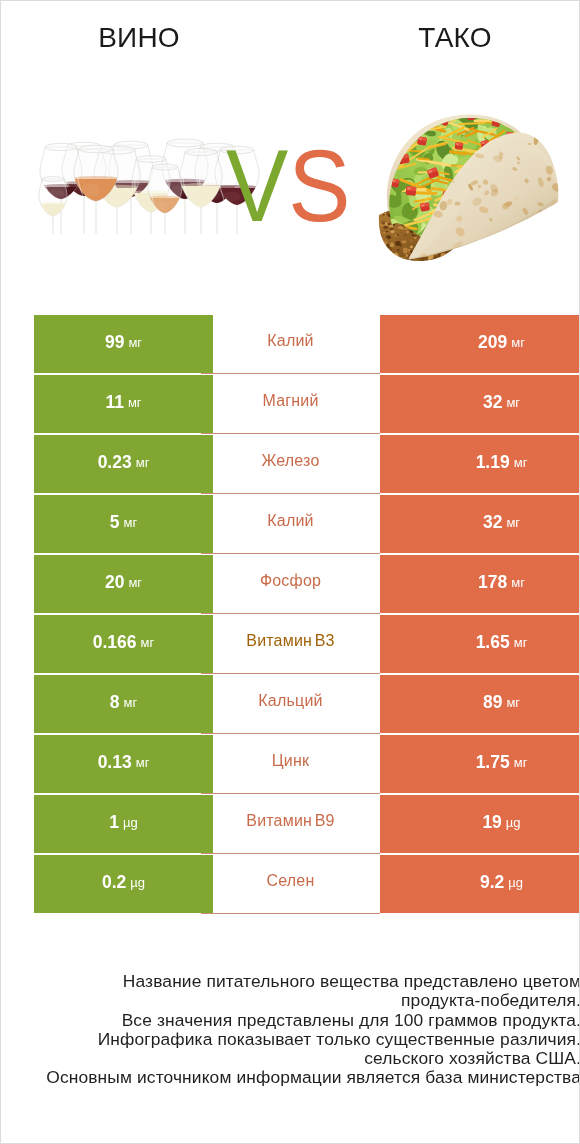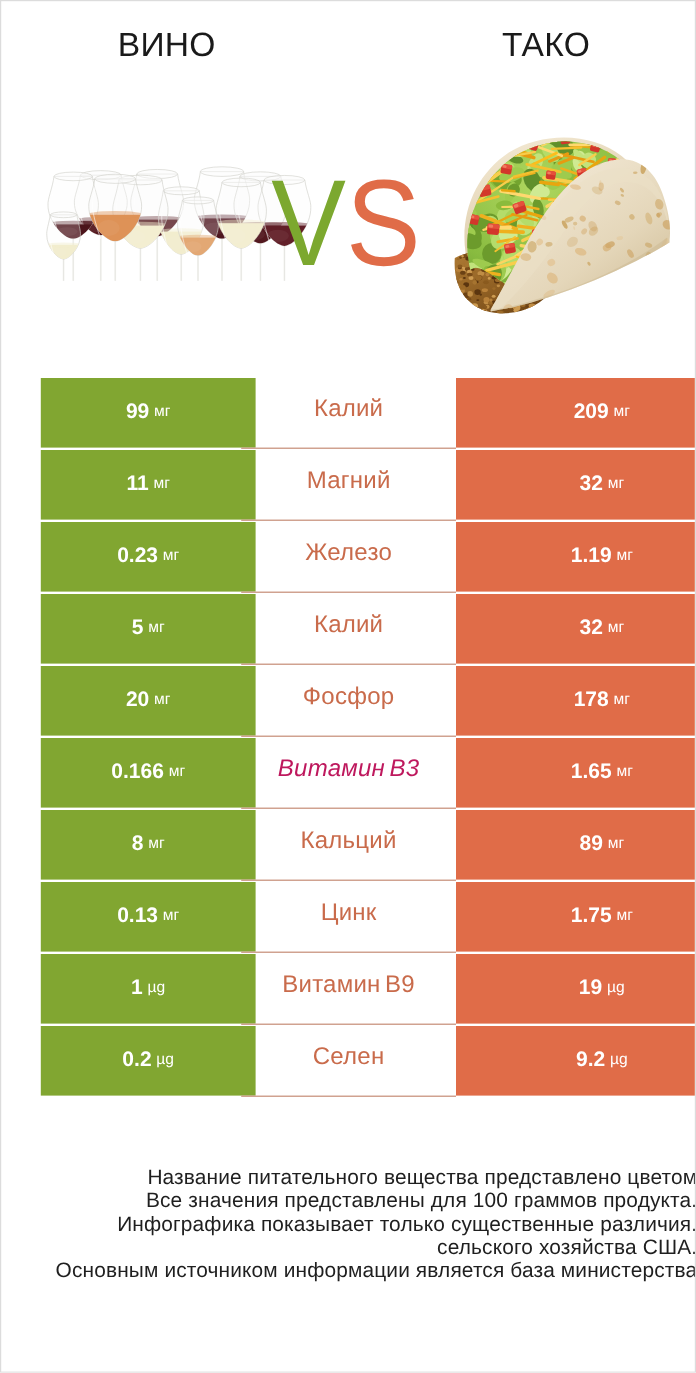--- a/index.html
+++ b/index.html
@@ -15,21 +15,21 @@
   .vs .v{color:#7CA82F;}
   .vs .s{color:#E06C48;}
   .table{position:absolute;left:21px;top:314px;width:537px;}
   .row{position:relative;height:60px;}
   .cellL,.cellR{position:absolute;top:0;width:179px;height:58px;display:flex;align-items:center;justify-content:center;color:#fff;}
   .cellL{left:12px;background:#81A631;}
   .cellR{left:358px;background:#E06C48;padding-left:32px;}
   .cellM{position:absolute;left:179px;top:0;width:179px;height:58px;display:flex;align-items:center;justify-content:center;border-bottom:1px solid #C58C76;}
   .num{font-size:17.5px;font-weight:600;position:relative;top:-2px;}
   .unit{font-size:13px;font-weight:500;margin-left:4px;position:relative;top:-2px;}
-  .nutr{font-size:20px;font-weight:400;letter-spacing:0.2px;position:relative;top:-3px;word-spacing:-2px;}
+  .nutr{font-size:16px;font-weight:400;letter-spacing:0.2px;position:relative;top:-3px;word-spacing:-2px;}
   .footer{position:absolute;left:0;top:971px;width:580px;text-align:right;font-size:17.4px;line-height:19.3px;color:#1f1f1f;letter-spacing:0.12px;}
 </style>
 </head>
 <body>
 
 <div class="page">
 
   <div class="titles">
     <div class="title" id="title-left">ВИНО</div>
     <div class="title" id="title-right">ТАКО</div>
@@ -1146,21 +1146,21 @@
           <span class="num">178</span>
           <span class="unit">мг</span>
         </div>
       </div>
       <div class="row">
         <div class="cellL">
           <span class="num">0.166</span>
           <span class="unit">мг</span>
         </div>
         <div class="cellM">
-          <span class="nutr" style="color: #be185d; font-style: italic;">Витамин B3</span>
+          <span class="nutr" style="color: #a16207;">Витамин B3</span>
         </div>
         <div class="cellR">
           <span class="num">1.65</span>
           <span class="unit">мг</span>
         </div>
       </div>
       <div class="row">
         <div class="cellL">
           <span class="num">8</span>
           <span class="unit">мг</span>
@@ -1209,19 +1209,20 @@
         </div>
         <div class="cellR">
           <span class="num">9.2</span>
           <span class="unit">µg</span>
         </div>
       </div>
     </div>
 
   <div class="footer" id="footer">
       <div>Название питательного вещества представлено цветом</div>
+      <div>продукта-победителя.</div>
       <div>Все значения представлены для 100 граммов продукта.</div>
       <div>Инфографика показывает только существенные различия.</div>
       <div>сельского хозяйства США.</div>
       <div>Основным источником информации является база министерства</div>
     </div>
 
 </div>
 
 </body></html>

